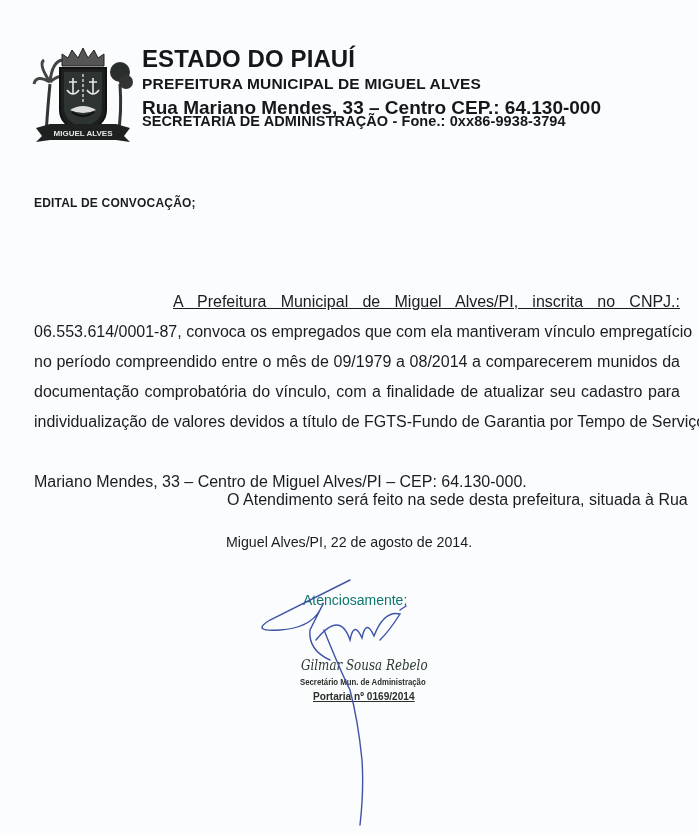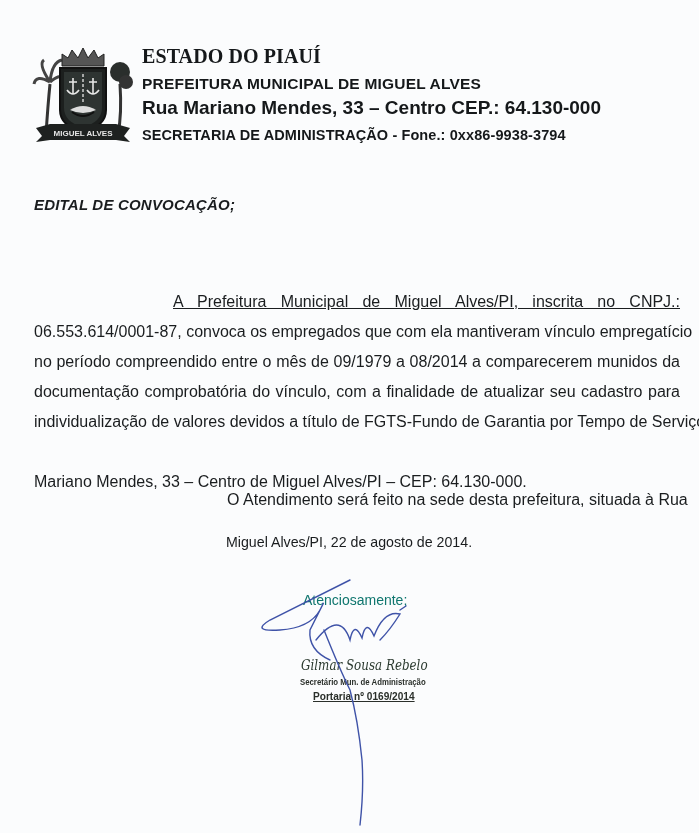--- a/index.html
+++ b/index.html
@@ -3,25 +3,25 @@
   <meta charset="utf-8">
   <style>
     html, body { margin:0; padding:0; }
     body {
       width:699px; height:833px; background:#fbfcfd; position:relative; overflow:hidden;
       font-family:"Liberation Sans", sans-serif; color:#1a1d1f;
     }
     .abs { position:absolute; }
     .logo { left:32px; top:44px; width:102px; height:104px; }
     .hdr { left:142px; font-weight:bold; white-space:nowrap; color:#15181a; }
-    .h1 { top:45px; font-size:20px; letter-spacing:0.1px;font-family:Liberation Serif, serif; }
+    .h1 { top:45px; font-size:24px; letter-spacing:0.1px; }
     .h2 { top:75px; font-size:15.5px; letter-spacing:0.2px;text-align:center; }
     .h3 { top:97px; font-size:19px; }
-    .h4 { top:127px; font-size:14.5px; letter-spacing:0.1px; }
-    .title { left:34px; top:196px; font-size:15px; font-weight:bold; letter-spacing:0.2px;font-style:italic; }
+    .h4 { top:113px; font-size:14.5px; letter-spacing:0.1px; }
+    .title { left:34px; top:196px; font-size:12px; font-weight:bold; letter-spacing:0.2px; }
     .line { position:absolute; left:34px; width:646px; white-space:nowrap; height:24px; line-height:24px; }
     .just { text-align:justify; text-align-last:justify; }
     .indent { padding-left:139px; box-sizing:border-box; }
     .indent2 { padding-left:193px; box-sizing:border-box; }
     .date { left:226px; top:534px; font-size:14.2px; }
     .closing { left:303px; top:592px; font-size:14px; color:#0f766e; }
     .sig-name { left:301px; top:657px; font-size:14px; font-family:"DejaVu Serif", serif; font-style:italic; color:#2b3a2f; transform:scaleX(0.85); transform-origin:left; }
     .sig-role { left:300px; top:676px; font-size:9.5px; font-weight:bold; color:#2a2f2a; transform:scaleX(0.82); transform-origin:left; }
     .sig-port { left:313px; top:690px; font-size:11.5px; font-weight:bold; color:#2a2f2a; text-decoration:underline; transform:scaleX(0.88); transform-origin:left; }
     .signature { left:250px; top:570px; width:200px; height:260px; pointer-events:none; }

